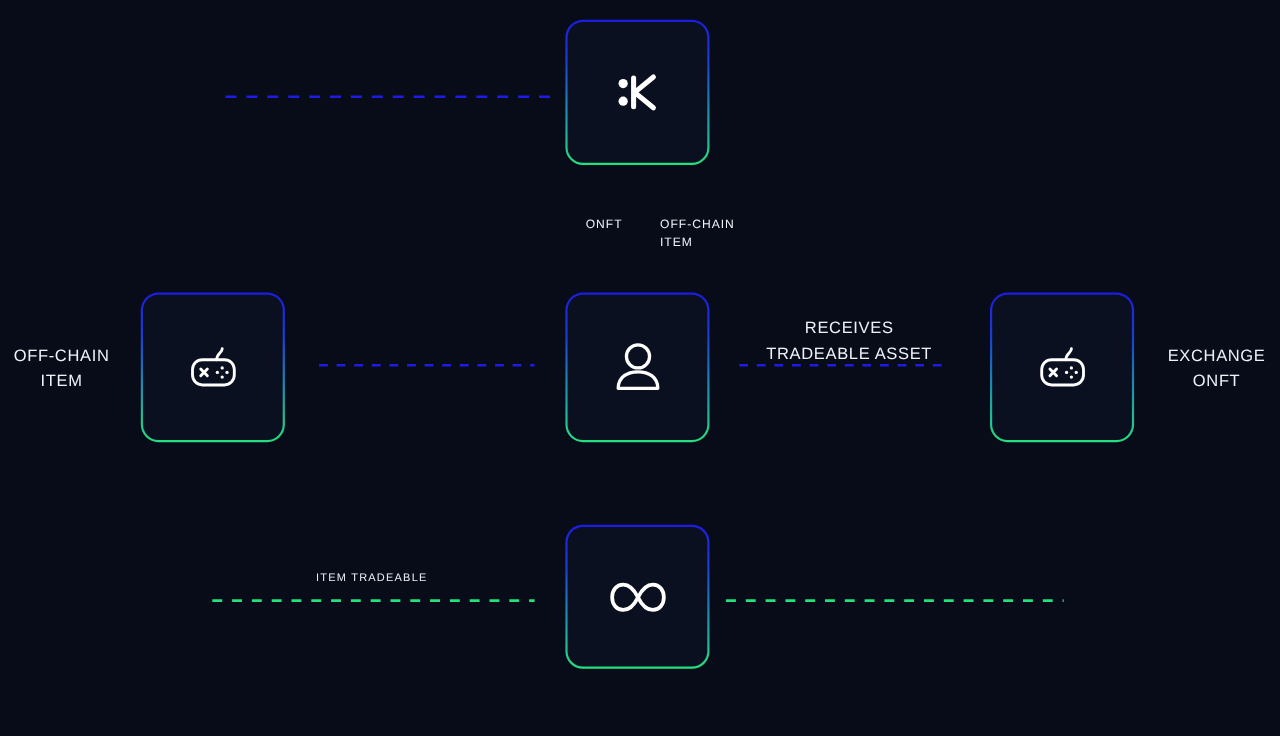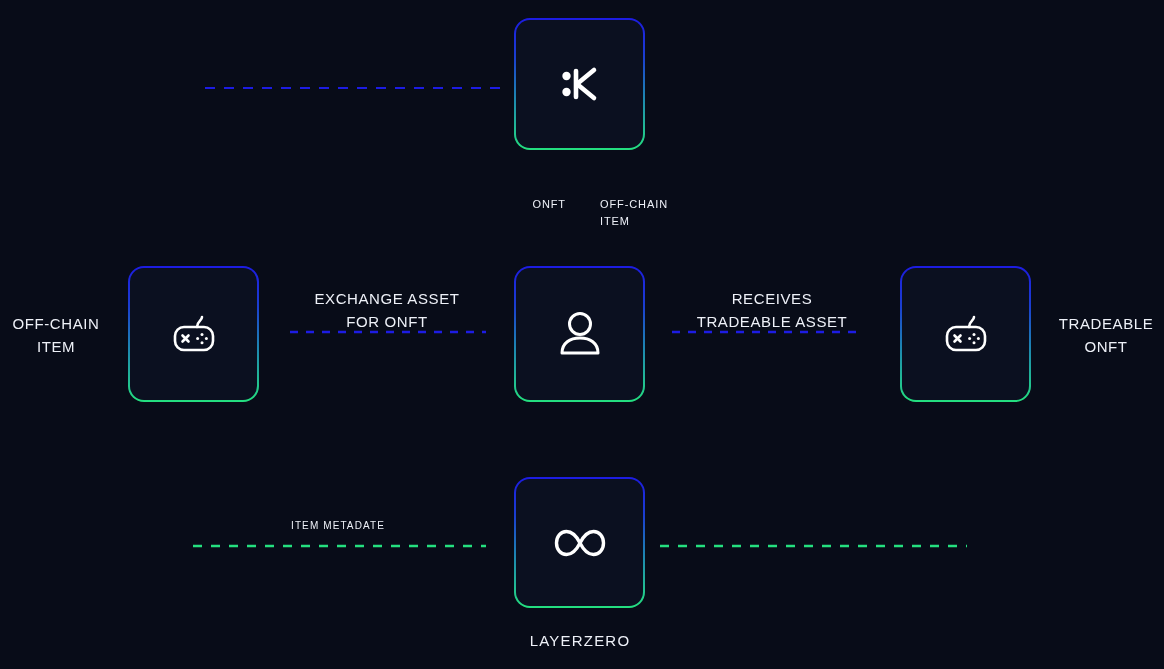--- a/index.html
+++ b/index.html
@@ -197,31 +197,28 @@
                    C32 9 36 5.5 41.5 5.5 C47.5 5.5 51.5 10.5 51.5 17
                    C51.5 23.5 47.5 28.5 41.5 28.5 C36 28.5 32 25 28 17 Z"></path>
         </svg>
       </span>
     </div>
   </div>
 
   <div class="lbl lbl-side" style="left:0px; top:312px; width:112px;">OFF-CHAIN
 ITEM</div>
 
-  <div class="lbl lbl-side" style="left:1048px; top:312px; width:116px;">TRADEABLE
+  <div class="lbl lbl-side" style="left:1048px; top:312px; width:116px;">EXCHANGE
 ONFT</div>
 
-  <div class="lbl lbl-mid" style="left:289px; top:287px; width:196px;">EXCHANGE ASSET
-FOR ONFT</div>
 
   <div class="lbl lbl-mid" style="left:674px; top:287px; width:196px;">RECEIVES
 TRADEABLE ASSET</div>
 
   <div class="lbl lbl-small" style="left:488px; top:196px; width:78px; text-align:right;">ONFT</div>
 
   <div class="lbl lbl-small" style="left:600px; top:196px; width:92px; text-align:left;">OFF-CHAIN
 ITEM</div>
 
-  <div class="lbl lbl-tiny" style="left:248px; top:518px; width:180px;">ITEM METADATE</div>
-
-  <div class="lbl lbl-caption" style="left:480px; top:629px; width:200px;">LAYERZERO</div>
+  <div class="lbl lbl-tiny" style="left:248px; top:518px; width:180px;">ITEM TRADEABLE</div>
+
 
 </div>
 
 </body></html>

